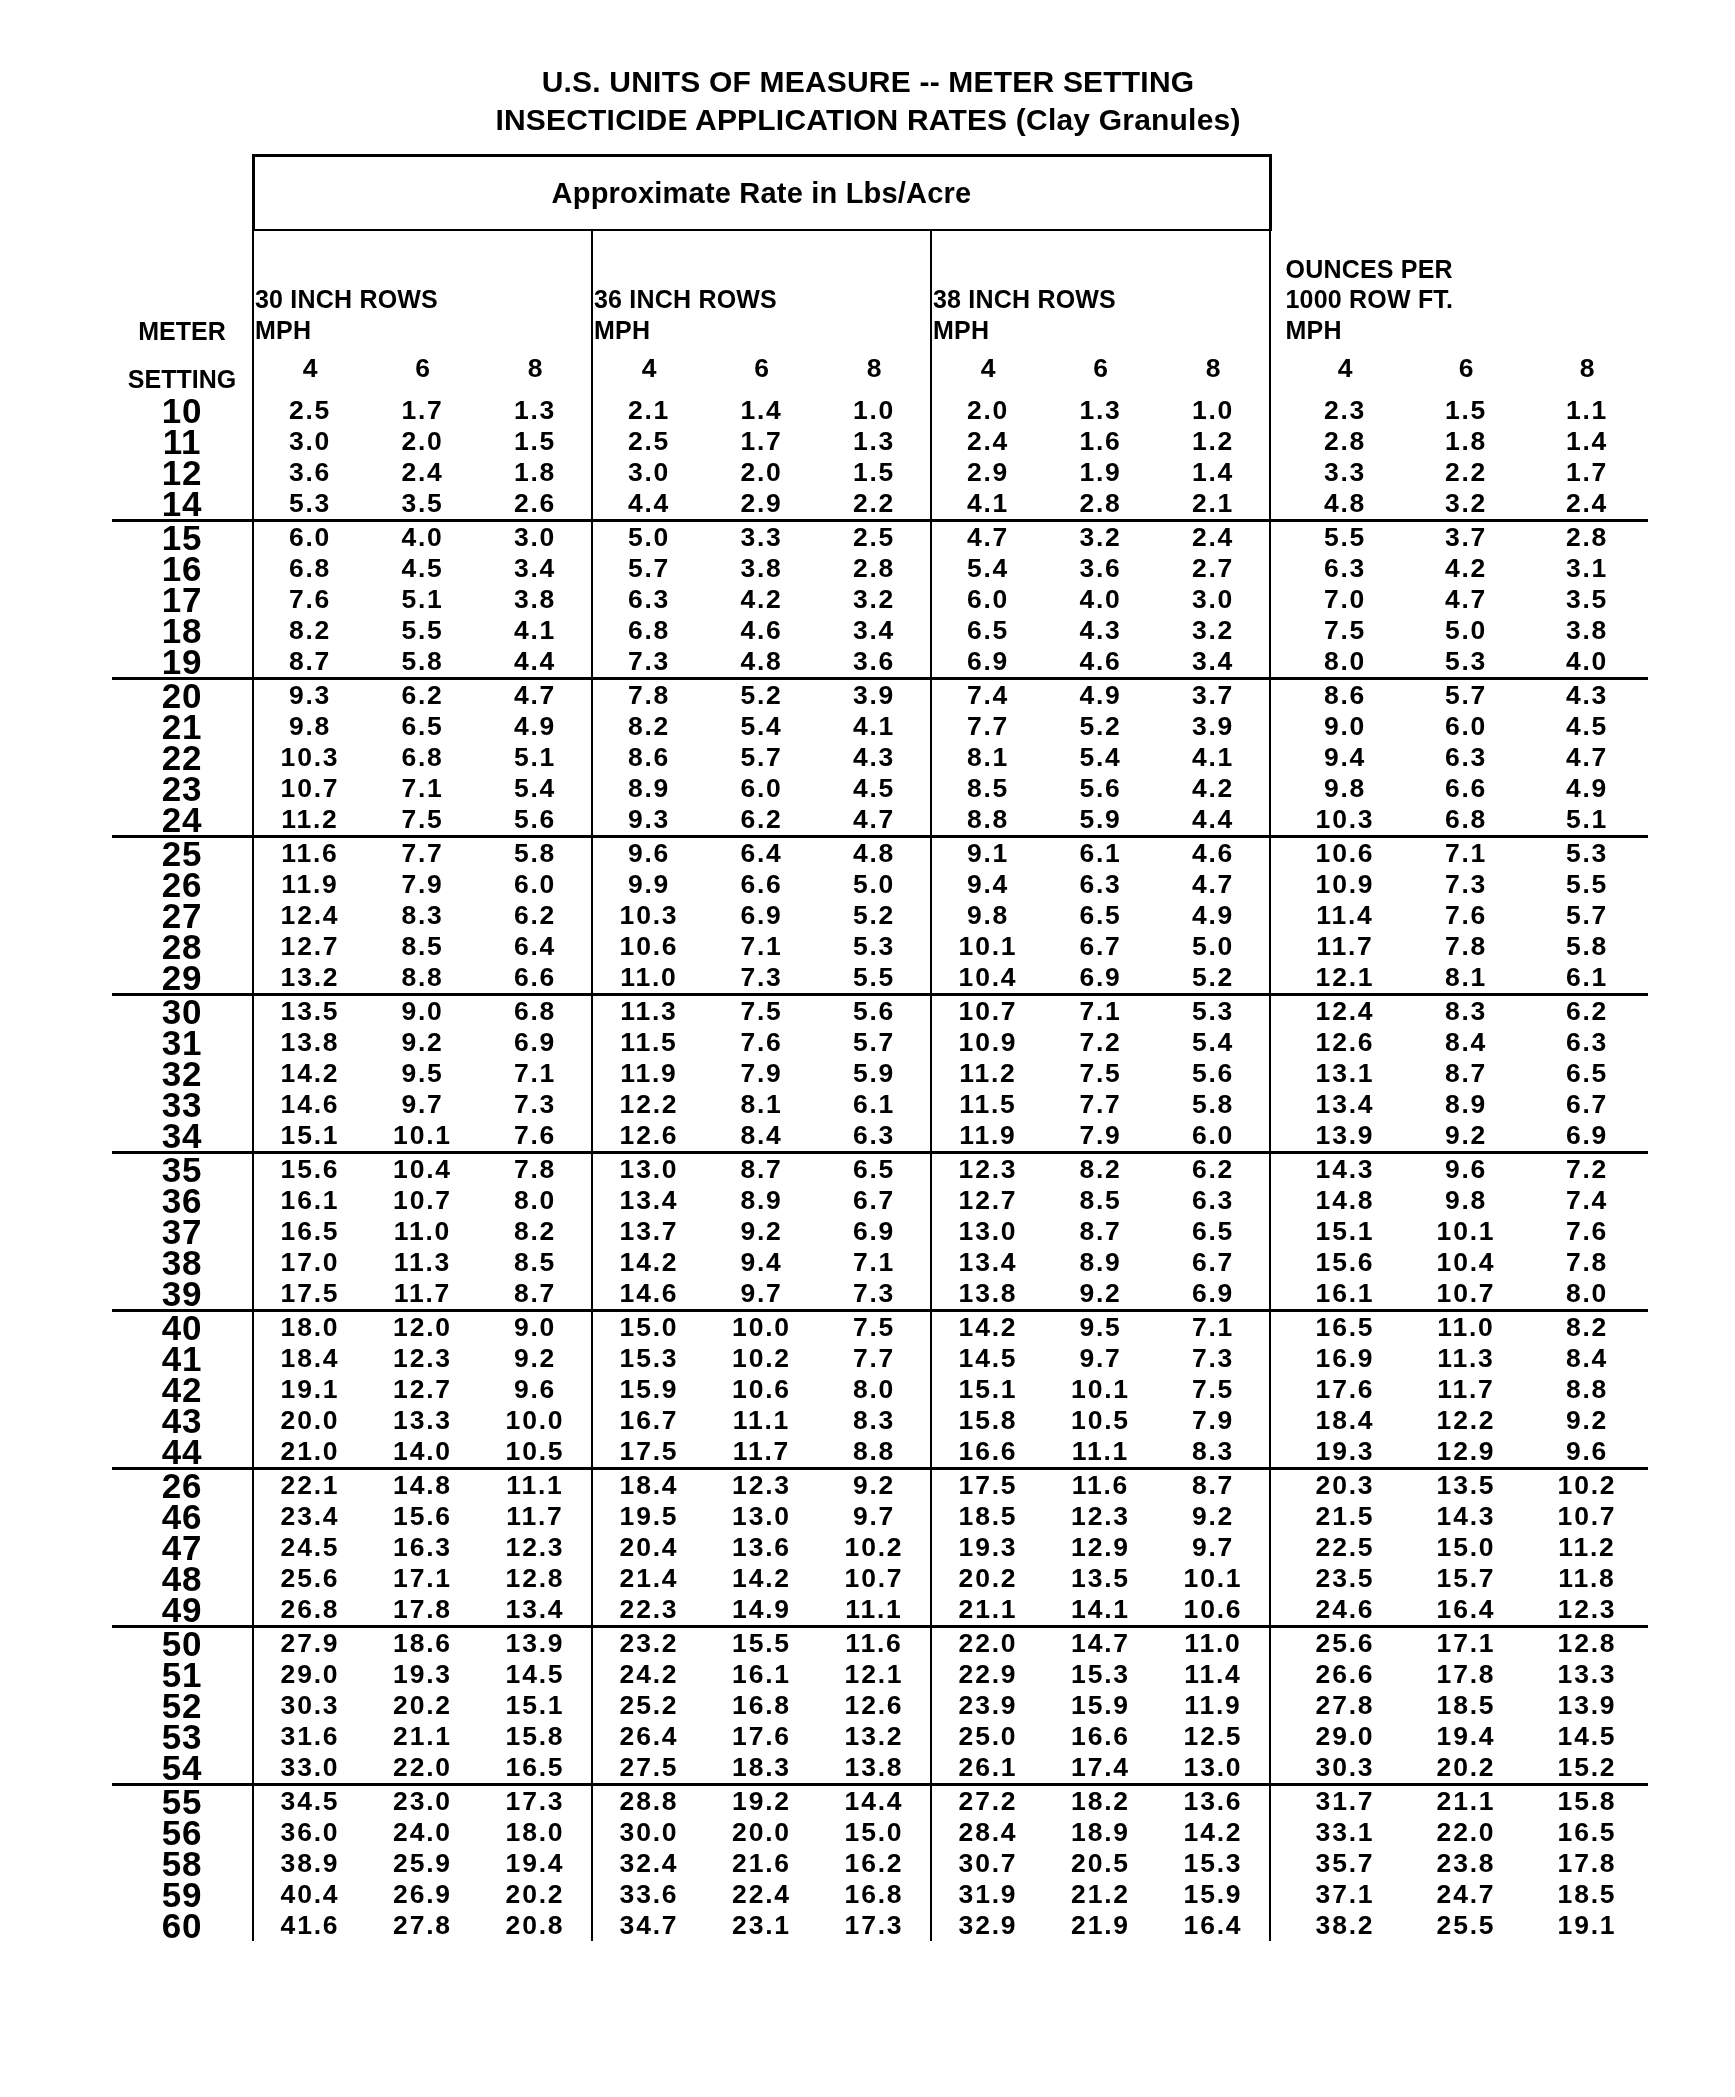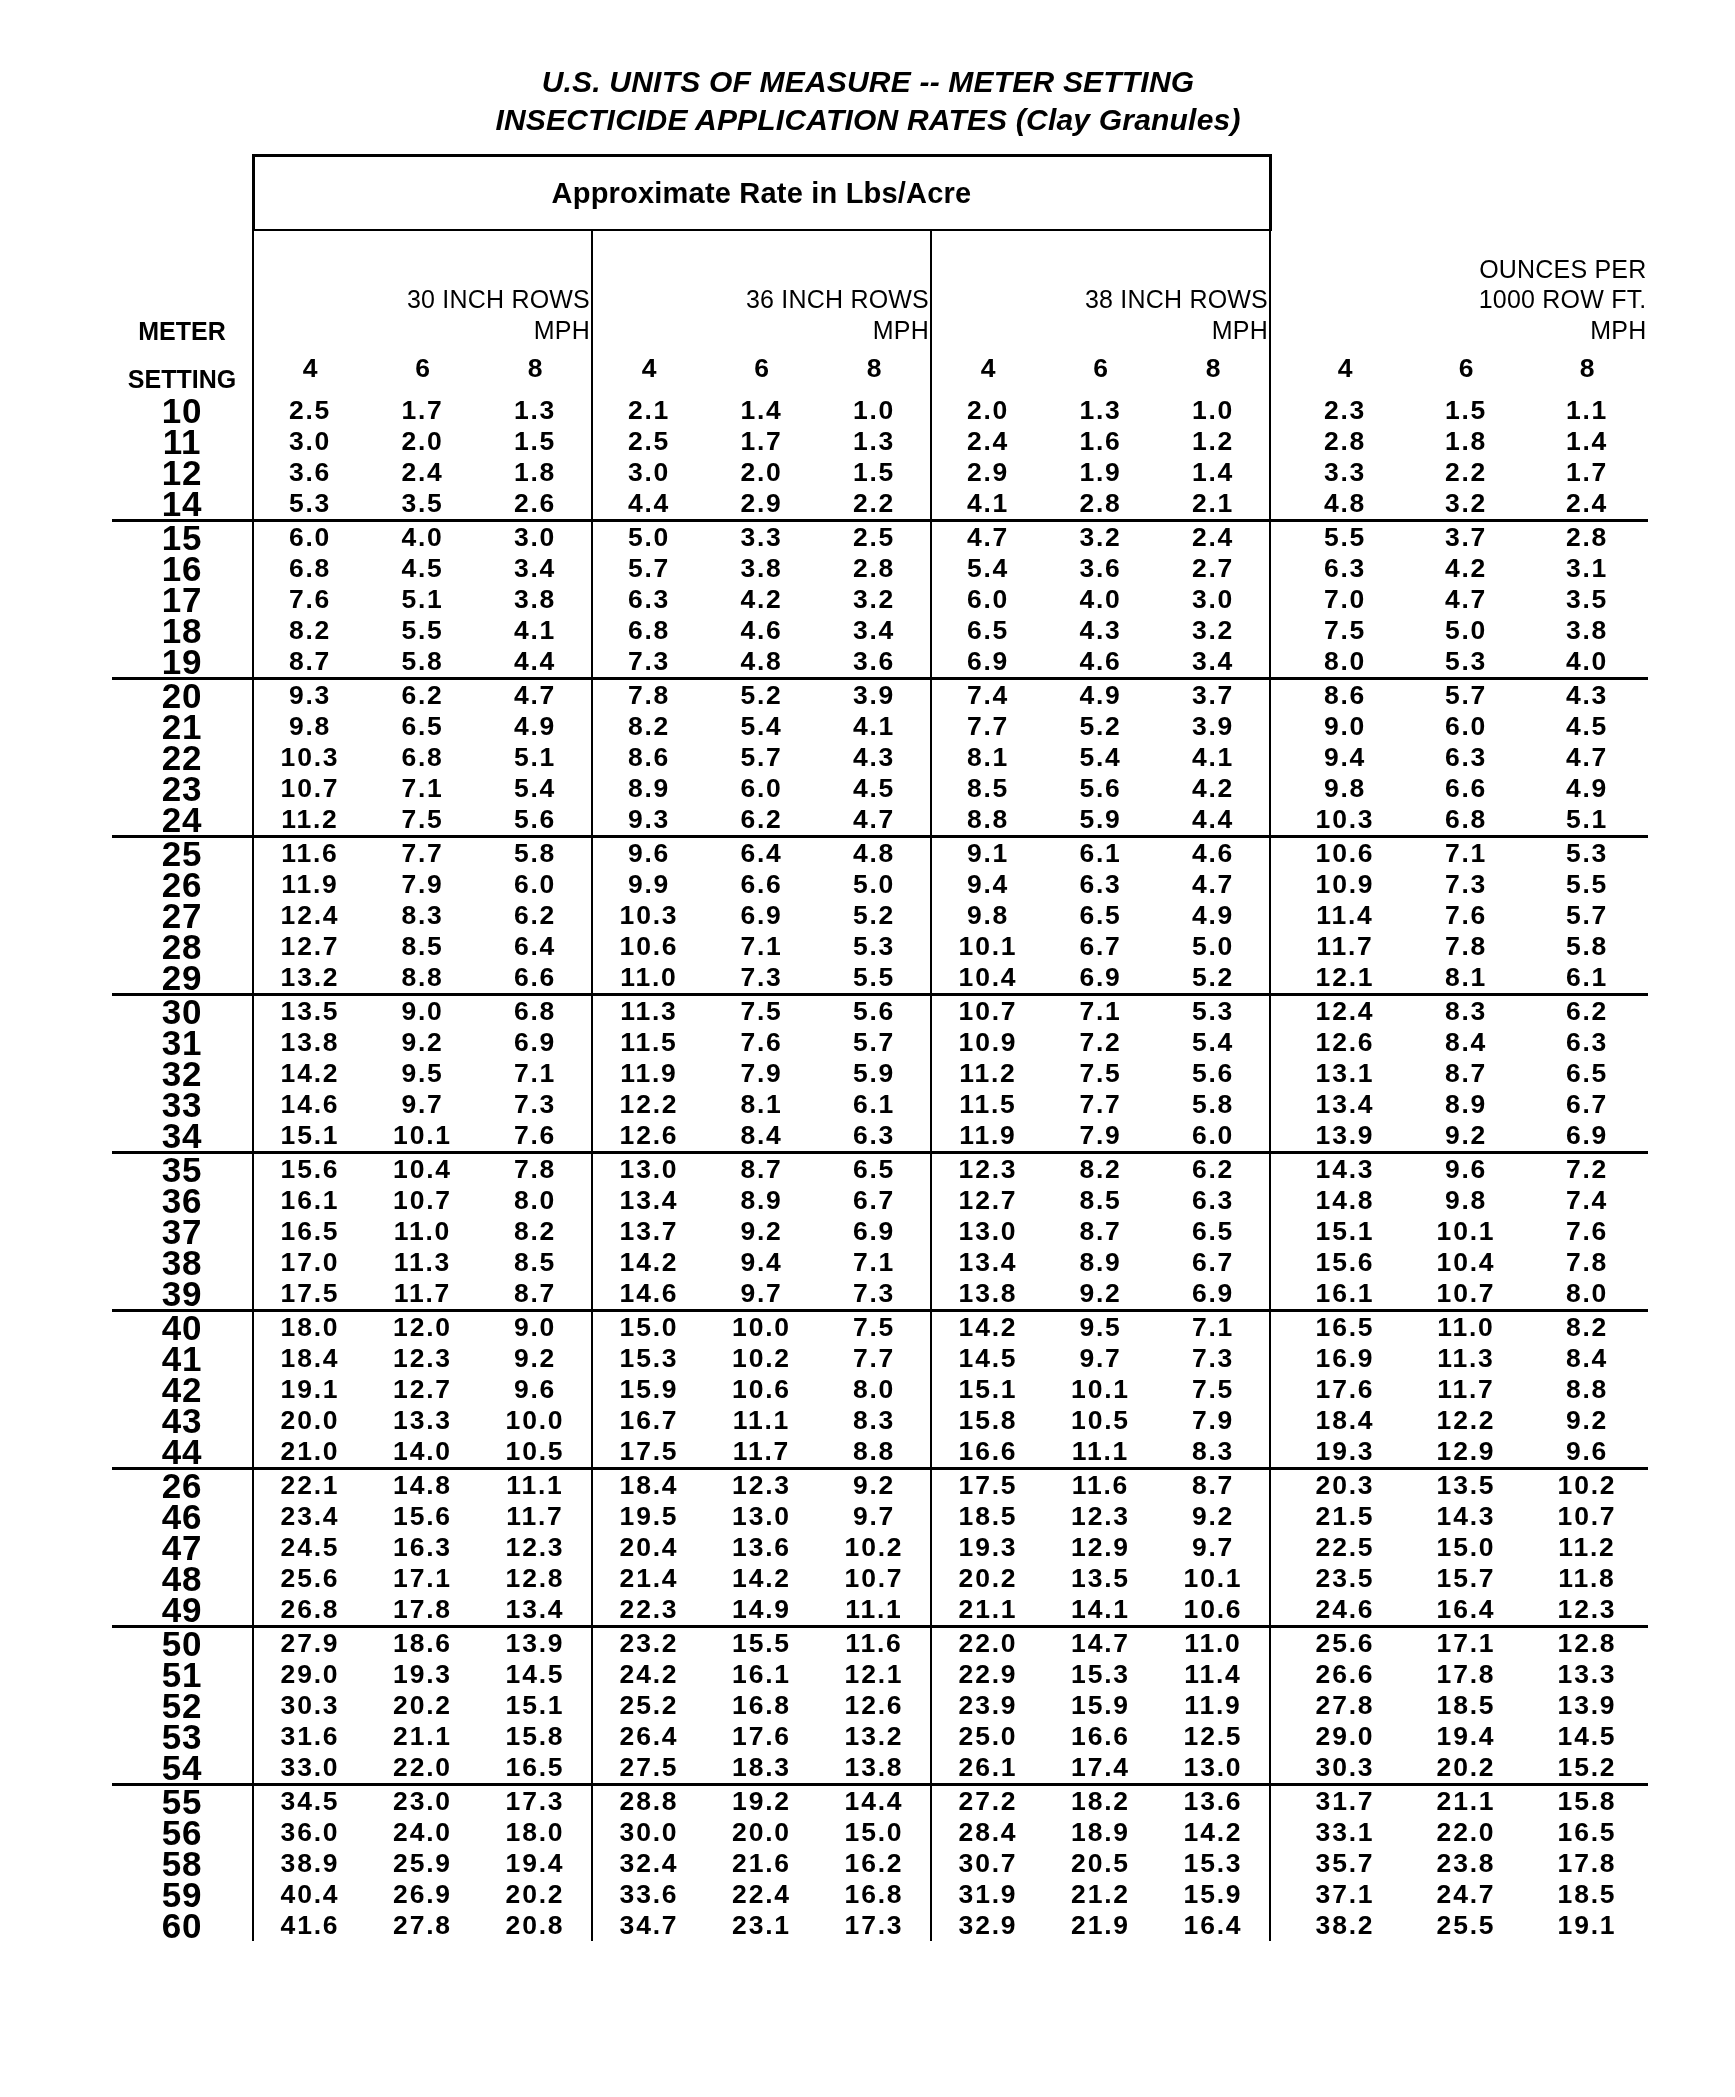--- a/index.html
+++ b/index.html
@@ -19,21 +19,20 @@
   #title-block {
     text-align: center;
     padding-top: 63px;
   }
   .title-line {
     font-weight: bold;
     font-size: 30px;
     letter-spacing: 0.2px;
     line-height: 1.28;
     white-space: nowrap;
-    font-style: italic;
   }
 
   
   #table-area {
     position: relative;
     margin: 8px auto;
     width: 1608px;
     padding-left: 0;
   }
 
@@ -61,23 +60,23 @@
     font-weight: bold;
     height: 74px;
     vertical-align: middle;
     letter-spacing: 0.2px;
   }
   .hdr-blank {
     border: none;
   }
 
   .grp-title {
-    text-align: right;
+    text-align: left;
     font-size: 25px;
-    font-weight: normal;
+    font-weight: bold;
     letter-spacing: 0.2px;
     padding-top: 24px;
     line-height: 1.22;
     vertical-align: bottom;
     white-space: nowrap;
   }
   .grp-title .mph { font-size: 25px; }
 
   .meter-label {
     text-align: center;

